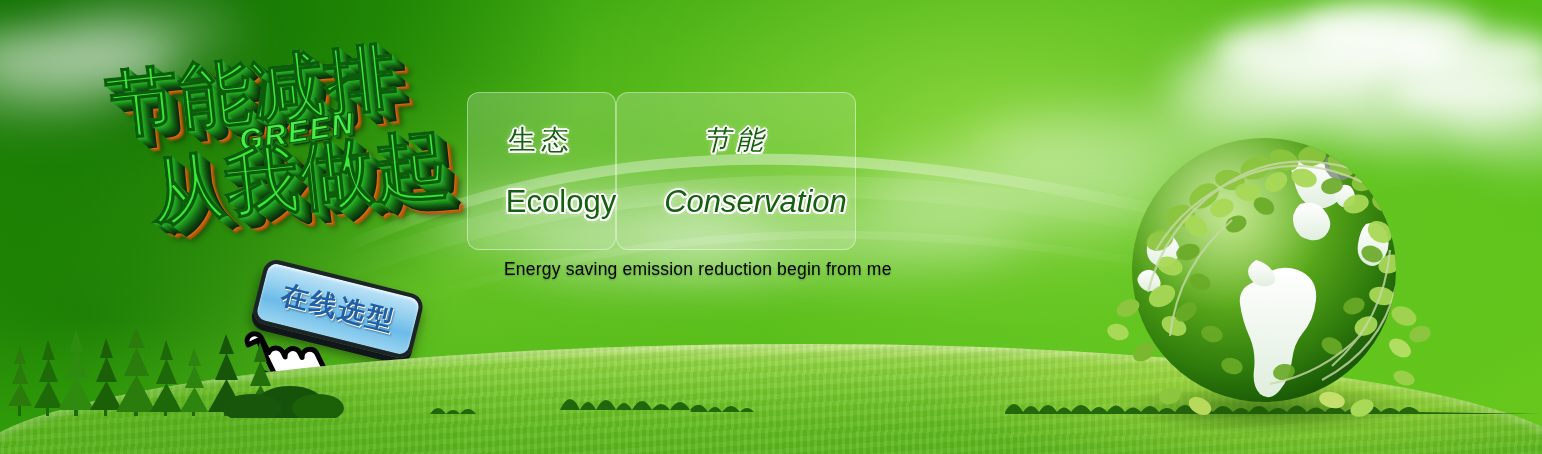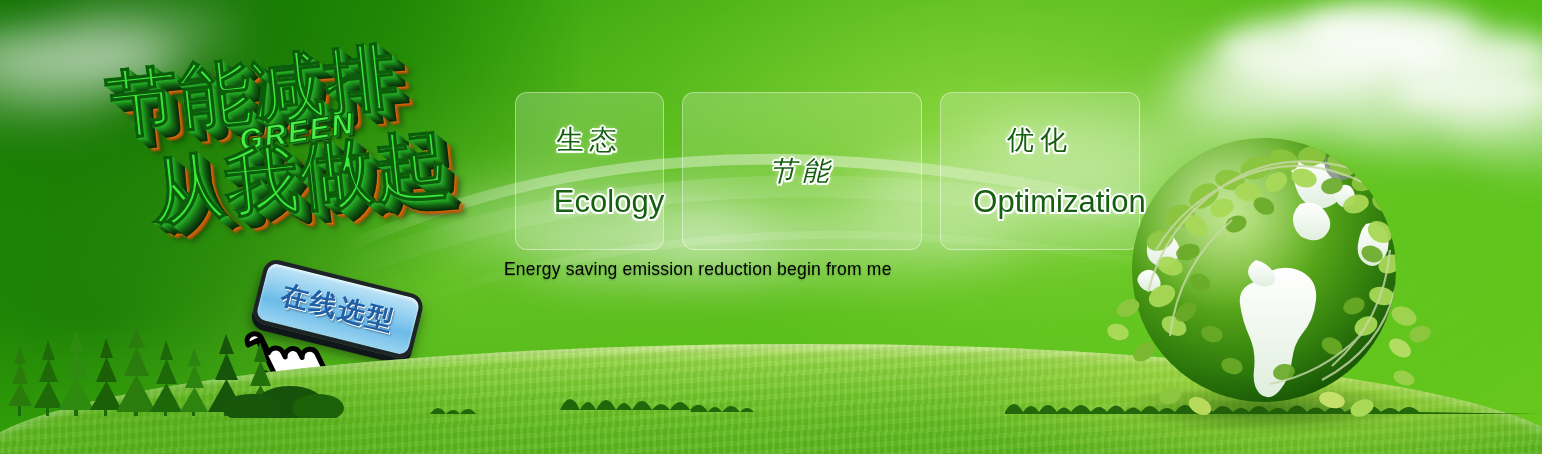--- a/index.html
+++ b/index.html
@@ -132,21 +132,21 @@
     border:4px solid #1d2329;
     box-shadow:0 6px 0 #11161b, 0 9px 12px rgba(0,0,0,.45), inset 0 2px 3px rgba(255,255,255,.75);
     font-size:27px; font-weight:bold; letter-spacing:2px;
     color:#1f5fa8;
     text-shadow:1px 1px 0 #ffffff, 2px 2px 2px rgba(0,0,0,.35);
     white-space:nowrap;
   }
   .cursor-hand { position:absolute; left:-10px; top:56px; transform:rotate(-12deg); }
 
   
-  .cards { position:absolute; left:515px; top:92px; display:flex; gap:18px; }
+  .cards { position:absolute; left:467px; top:92px; display:flex; }
   .card {
     width:149px; height:158px;
     border-radius:12px;
     border:1px solid rgba(255,255,255,.42);
     background:linear-gradient(165deg, rgba(255,255,255,.22) 0%, rgba(255,255,255,.10) 48%, rgba(255,255,255,.16) 100%);
     display:flex; flex-direction:column; align-items:center; justify-content:center;
     gap:26px;
   }
   .card.wide { width:240px;font-style:italic; }
   .card.wide3 { width:200px; }
@@ -252,24 +252,21 @@
     </g>
   </svg>
 
   <div class="cards">
     <div class="card">
       <div class="card-cn">生态</div>
       <div class="card-en">Ecology</div>
     </div>
     <div class="card wide">
       <div class="card-cn">节能</div>
-    </div>
-    <div class="card wide3">
-      <div class="card-cn">优化</div>
-      <div class="card-en">Optimization</div>
+      <div class="card-en">Conservation</div>
     </div>
   </div>
 
   <div class="tagline">Energy saving emission reduction begin from me</div>
 
   <div class="ground"></div>
   <div class="ground-tex"></div>
   <div class="ground-shade"></div>
 
   <svg class="treeline" viewBox="0 0 1542 90" preserveAspectRatio="none">

